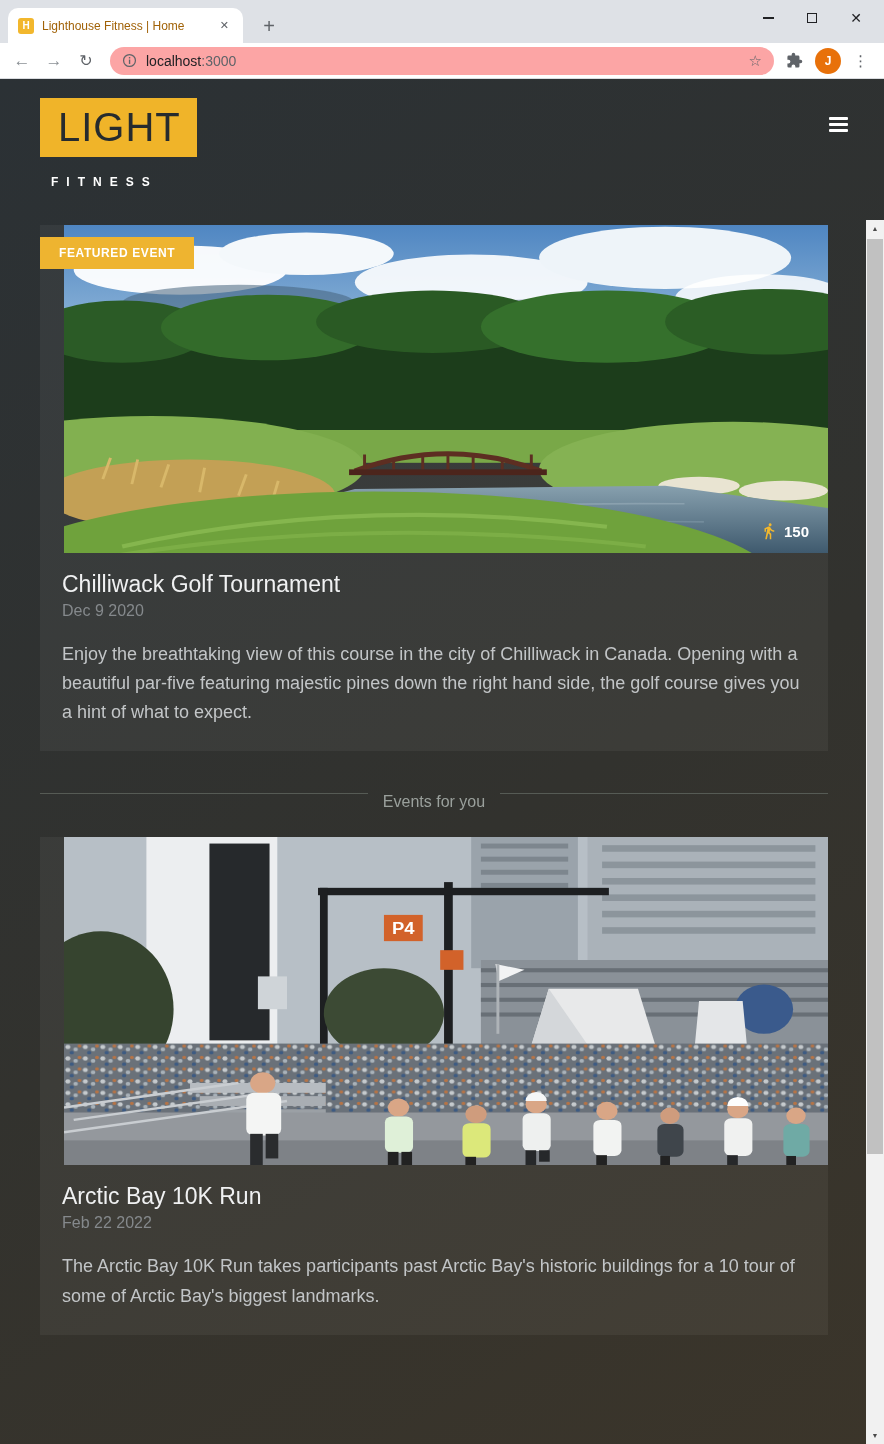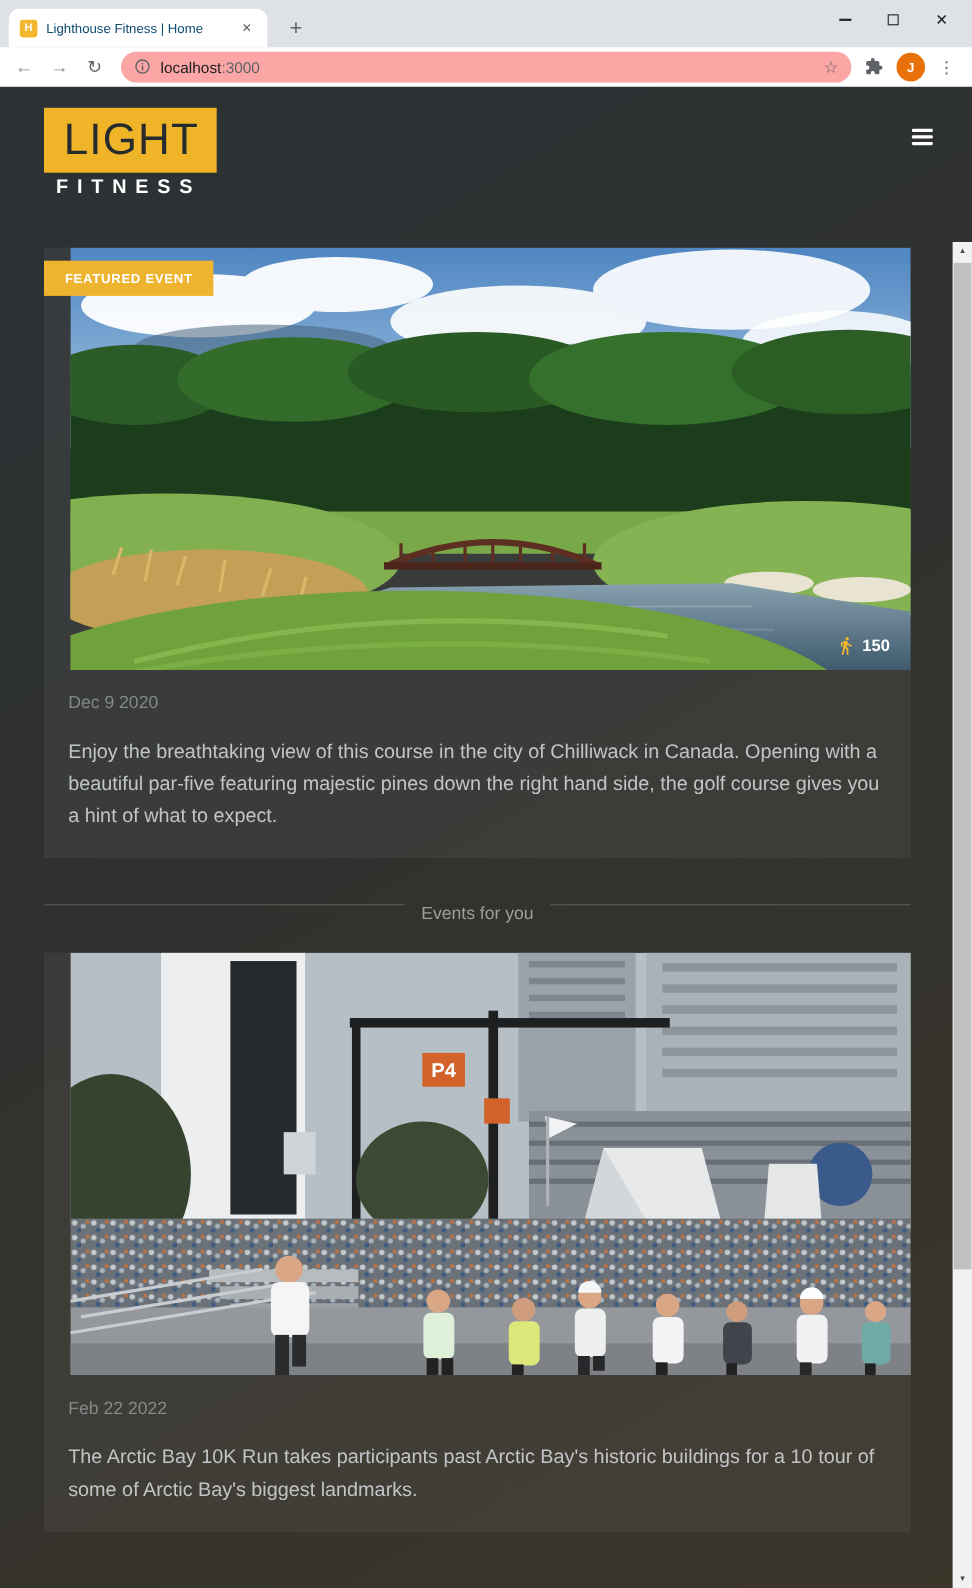--- a/index.html
+++ b/index.html
@@ -5,21 +5,21 @@
   * { margin:0; padding:0; box-sizing:border-box; }
   html,body { width:884px; height:1444px; font-family:"Liberation Sans", sans-serif; }
   .window { position:relative; width:884px; height:1444px; overflow:hidden; background:#dee1e6; }
 
   
   .tabstrip { position:relative; height:43px; background:#dee1e6; }
   .tab { position:absolute; left:8px; top:8px; width:235px; height:35px; background:#fff;
          border-radius:10px 10px 0 0; display:flex; align-items:center; padding:0 10px; gap:8px; }
   .favicon { width:16px; height:16px; background:#f2b72d; border-radius:3px; color:#fff;
              font-size:10px; font-weight:bold; display:flex; align-items:center; justify-content:center; flex:0 0 auto; }
-  .tab-title { flex:1; font-size:12px; color:#0c4a6e; white-space:nowrap; overflow:hidden; }
+  .tab-title { flex:1; font-size:12px; color:#a16207; white-space:nowrap; overflow:hidden; }
   .tab-close { font-size:11px; color:#5f6368; padding:2px 4px; }
   .newtab { position:absolute; left:256px; top:13px; width:26px; height:26px; border-radius:50%;
             display:flex; align-items:center; justify-content:center; color:#5f6368; font-size:20px; font-weight:300; }
   .winctl { position:absolute; right:6px; top:4px; display:flex; }
   .winctl > div { width:44px; height:28px; display:flex; align-items:center; justify-content:center; color:#202124; }
   .min-glyph { width:11px; height:1.6px; background:#202124; }
   .max-glyph { width:10px; height:10px; border:1.4px solid #202124; }
   .close-glyph { font-size:14px; line-height:1; }
 
   .toolbar { position:relative; height:36px; background:#fff; border-bottom:1px solid #dadce0;
@@ -41,28 +41,28 @@
   
   .page { position:relative; height:1365px; overflow:hidden;
           background:linear-gradient(150deg,#2b3135 0%,#32322e 55%,#3b352a 100%); }
 
   .site-header { position:relative; height:141px; }
   .logo-row { position:absolute; left:40px; top:19px; display:flex; align-items:flex-end; }
   .logo-box { background:#f0b429; padding:7px 16px 7px 18px; display:flex; align-items:center; }
   .logo-light { font-size:40px; font-weight:500; color:#262b2e; letter-spacing:1px; }
   .logo-house { font-size:40px; font-weight:500; color:#f2b72d; letter-spacing:1px; margin-left:5px;
                 display:flex; align-items:center; }
-  .logo-tagline { position:absolute; left:51px; top:80px; color:#fff; font-size:18px; font-weight:bold;
+  .logo-tagline { position:absolute; left:51px; top:96px; color:#fff; font-size:12px; font-weight:bold;
                   letter-spacing:8px; }
   .hamburger { position:absolute; right:36px; top:38px; width:19px; display:flex; flex-direction:column; gap:3.5px; }
   .hamburger span { display:block; height:2.5px; background:#fff; border-radius:1px; }
 
   .content { position:absolute; left:0; right:18px; top:141px; bottom:0; overflow:hidden; padding-top:5px; }
   .card { margin:0 38px 0 40px; background:rgba(255,255,255,0.05); }
-  .card-img { position:relative; height:384px; overflow:hidden;padding-left:24px; }
+  .card-img { position:relative; height:328px; overflow:hidden;padding-left:24px; }
   .card-img svg { display:block; width:100%; height:100%; }
   .badge { position:absolute; left:0; top:12px; background:#eeb430; color:#fff; font-size:12px;
            font-weight:bold; letter-spacing:.6px; padding:9px 19px; }
   .attendees { position:absolute; right:19px; bottom:13px; display:flex; align-items:center; gap:6px;justify-content:center; }
   .attendees .count { color:#fff; font-size:15px; font-weight:bold; }
   .card-body { padding:18px 22px 24px; }
   .card-title { color:#f0f1f2; font-size:23px; font-weight:400; }
   .card-date { color:#85898c; font-size:16px; margin-top:4px; }
   .card-desc { color:#c2c5c7; font-size:18px; line-height:1.62; margin-top:20px; }
 
@@ -197,20 +197,21 @@
           </svg>
           <div class="badge">FEATURED EVENT</div>
           <div class="attendees">
             <svg width="18" height="18" viewBox="0 0 24 24">
               <path fill="#f2b72d" d="M13.5 5.5c1.1 0 2-.9 2-2s-.9-2-2-2-2 .9-2 2 .9 2 2 2zM9.8 8.9 7 23h2.1l1.8-8 2.1 2v6h2v-7.5l-2.1-2 .6-3C14.8 12 16.8 13 19 13v-2c-1.9 0-3.5-1-4.3-2.4l-1-1.6c-.4-.6-1-1-1.7-1-.3 0-.5.1-.8.1L6 8.3V13h2V9.6l1.8-.7"></path>
             </svg>
             <span class="count">150</span>
           </div>
         </div>
         <div class="card-body">
+          <div class="card-title">Chilliwack Golf Tournament</div>
           <div class="card-date">Dec 9 2020</div>
           <div class="card-desc">Enjoy the breathtaking view of this course in the city of Chilliwack in Canada. Opening with a beautiful par-five featuring majestic pines down the right hand side, the golf course gives you a hint of what to expect.</div>
         </div>
       </div>
 
       <div class="divider">
         <span class="line"></span>
         <span>Events for you</span>
         <span class="line"></span>
       </div>
@@ -300,20 +301,21 @@
                 <path d="M684 328 a11 11 0 0 1 22 0z" fill="#fdfdfd"></path>
                 <rect x="681" y="343" width="29" height="46" rx="7" fill="#f0f1f0"></rect>
                 <rect x="684" y="388" width="11" height="12" fill="#26282a"></rect>
               <circle cx="755" cy="340" r="10" fill="#d9a686"></circle>
                 <rect x="742" y="350" width="27" height="40" rx="7" fill="#6faaa5"></rect>
                 <rect x="745" y="389" width="10" height="11" fill="#222"></rect>
             </g>
           </svg>
         </div>
         <div class="card-body">
+          <div class="card-title">Arctic Bay 10K Run</div>
           <div class="card-date">Feb 22 2022</div>
           <div class="card-desc">The Arctic Bay 10K Run takes participants past Arctic Bay's historic buildings for a 10 tour of some of Arctic Bay's biggest landmarks.</div>
         </div>
       </div>
 
     </div>
 
     <div class="scrollbar">
       <div class="sb-arrow sb-up">▲</div>
       <div class="sb-thumb"></div>

